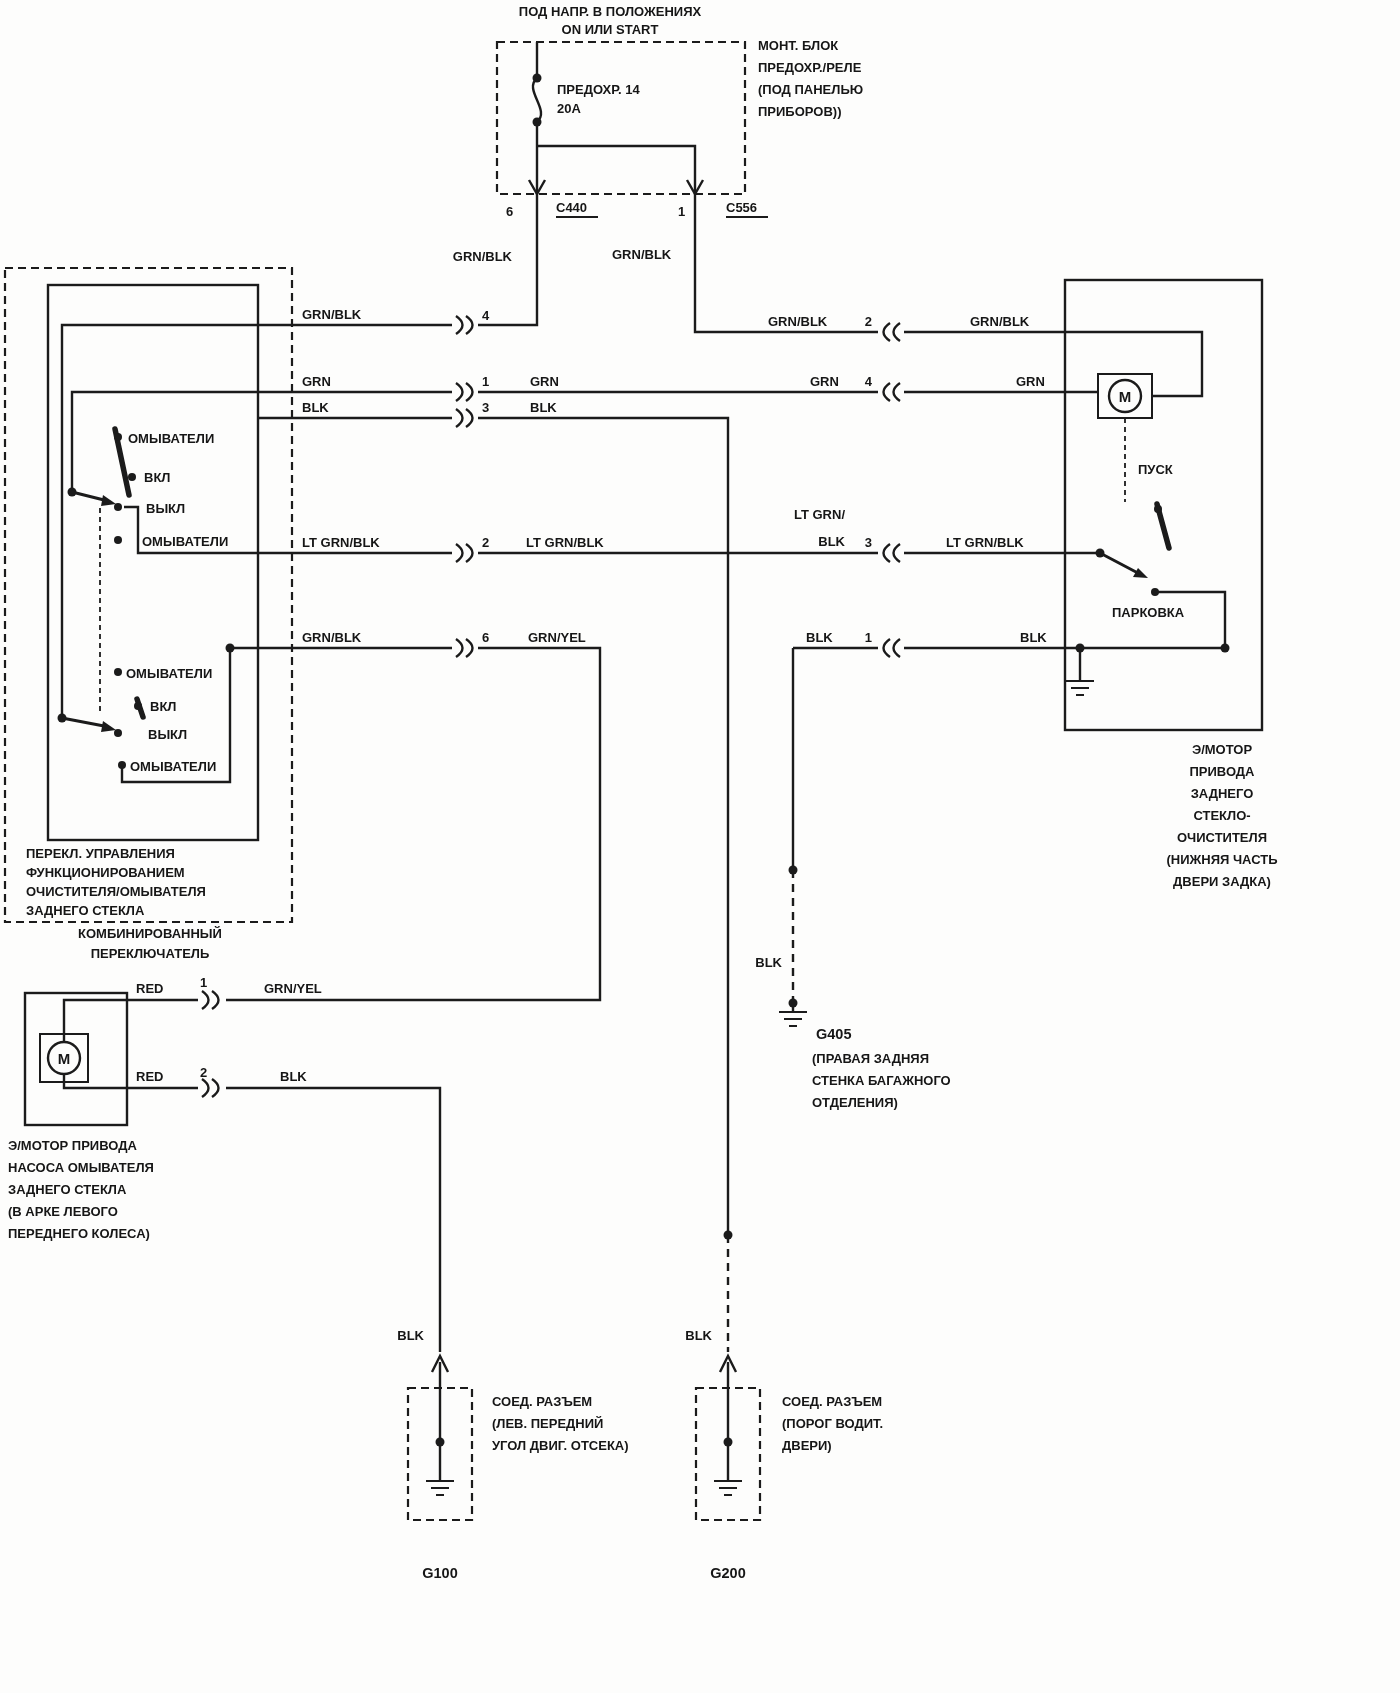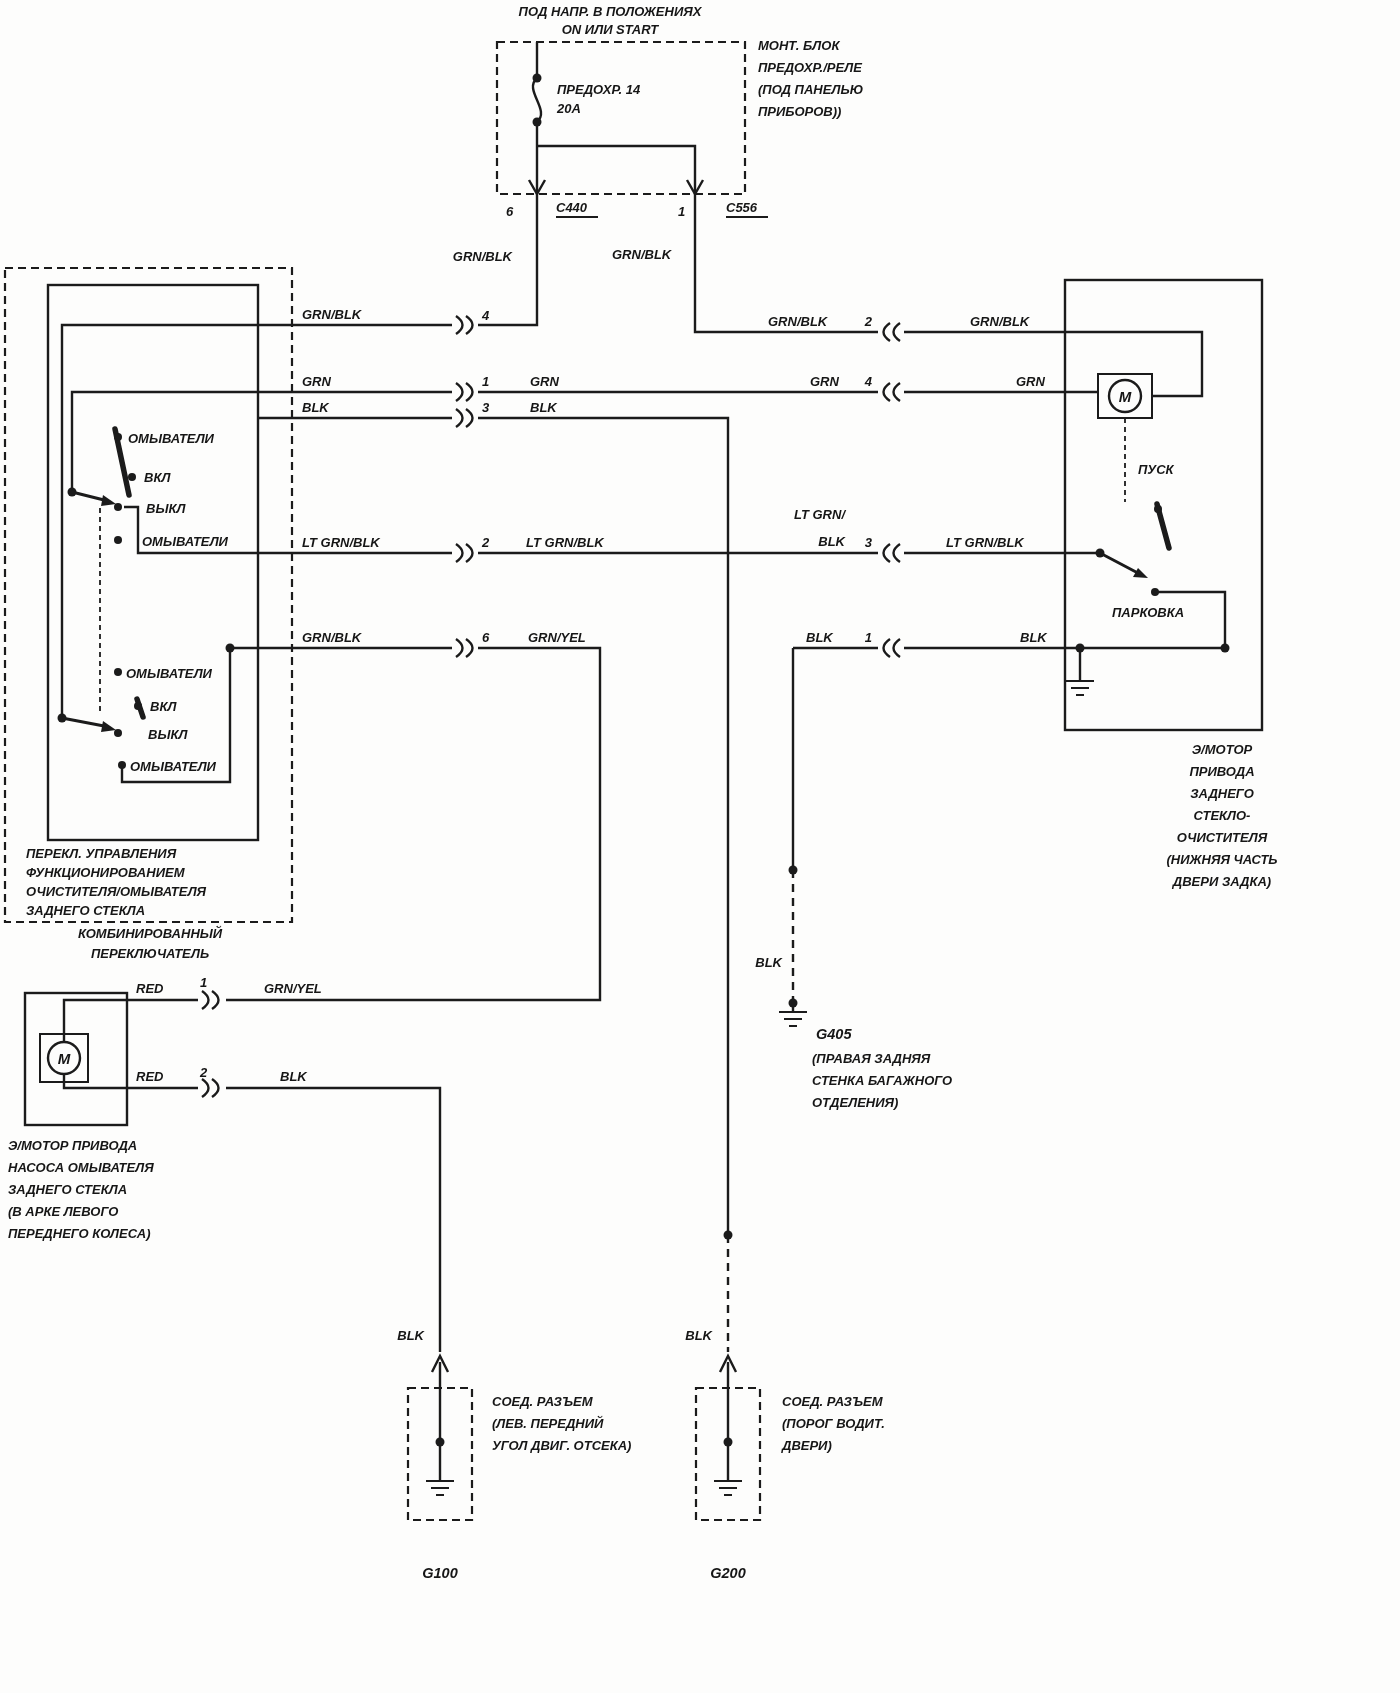--- a/index.html
+++ b/index.html
@@ -1,16 +1,16 @@
 <!DOCTYPE html>
 <html><head>
 <meta charset="utf-8">
 <style>
   html,body{margin:0;padding:0;background:#ffffff;}
-  .stage{position:relative;width:1400px;height:1693px;background:#fdfdfc;font-family:"Liberation Sans",sans-serif;font-style:italic;}
+  .stage{position:relative;width:1400px;height:1693px;background:#fdfdfc;font-family:"Liberation Sans",sans-serif;}
   svg{display:block;}
   .w{fill:none;stroke:#1b1b1b;stroke-width:2.4;}
   .thin{fill:none;stroke:#1b1b1b;stroke-width:2;}
   .boxd{fill:none;stroke:#1b1b1b;stroke-width:2.2;stroke-dasharray:8 5;}
   .boxs{fill:none;stroke:#1b1b1b;stroke-width:2.4;}
   .dashw{fill:none;stroke:#1b1b1b;stroke-width:2.4;stroke-dasharray:8 6;}
   .mech{fill:none;stroke:#1b1b1b;stroke-width:1.8;stroke-dasharray:5 4;}
   .bar{fill:none;stroke:#1b1b1b;stroke-width:5.5;stroke-linecap:round;}
   .arm{fill:none;stroke:#1b1b1b;stroke-width:3;stroke-linecap:round;}
   .dot{fill:#1b1b1b;stroke:none;}

